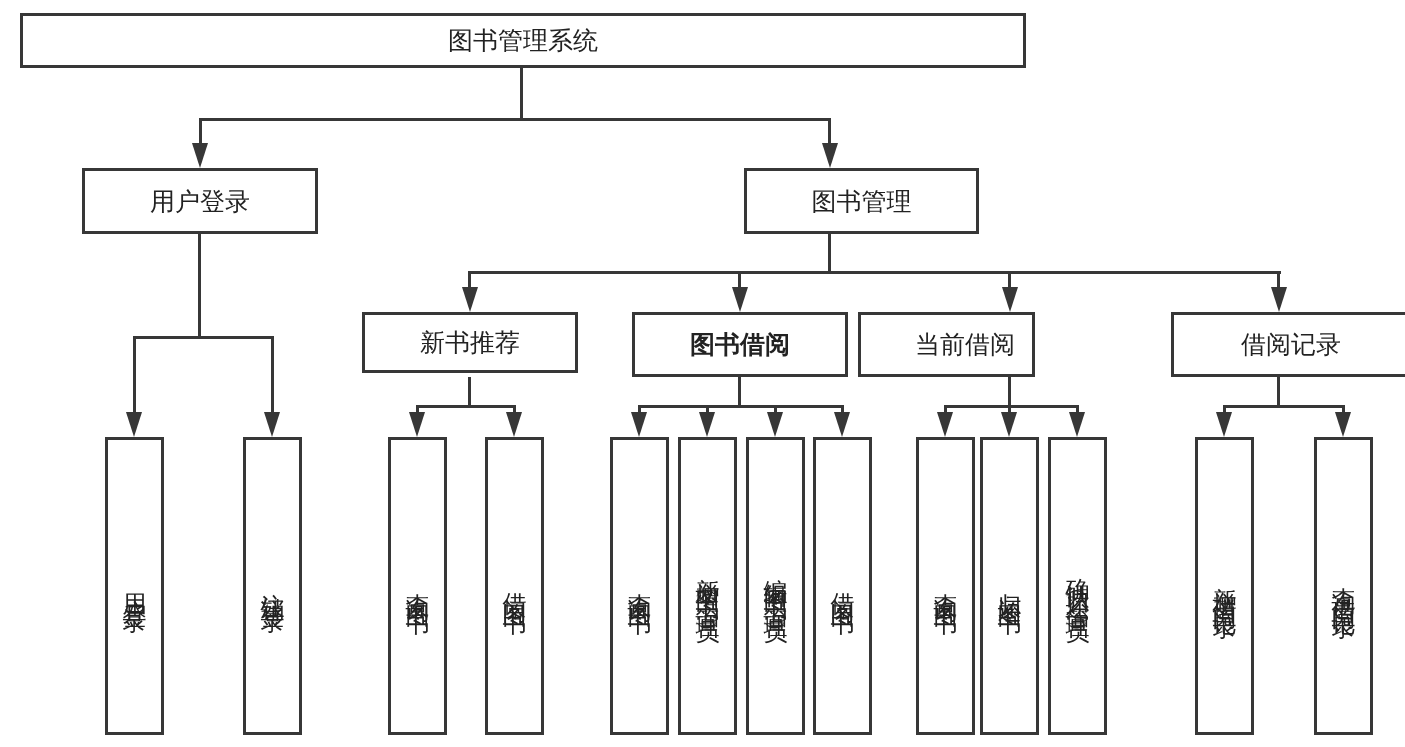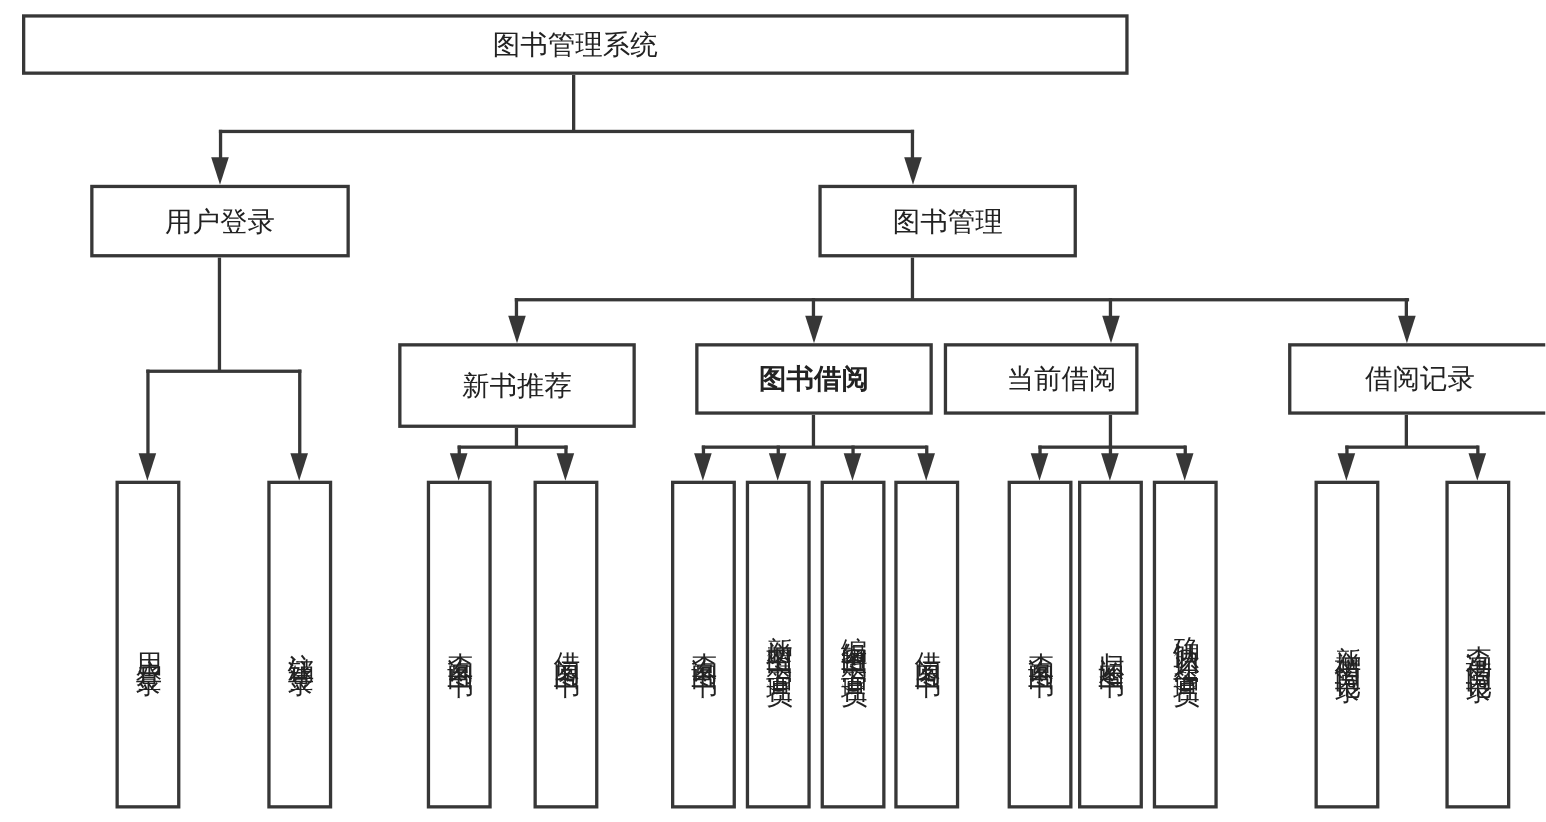--- a/index.html
+++ b/index.html
@@ -104,21 +104,21 @@
     <span class="label">图书管理系统</span>
   </div>
 
   <div class="box" style="left:82px;top:168px;width:236px;height:66px;">
     <span class="label">用户登录</span>
   </div>
   <div class="box" style="left:712px;top:168px;width:235px;height:66px;margin-left:32px;">
     <span class="label">图书管理</span>
   </div>
 
-  <div class="box" style="left:362px;top:312px;width:216px;height:77px;">
+  <div class="box" style="left:362px;top:312px;width:216px;height:61px;">
     <span class="label">新书推荐</span>
   </div>
   <div class="box" style="left:632px;top:312px;width:216px;height:65px;font-weight:bold;">
     <span class="label">图书借阅</span>
   </div>
   <div class="box" style="left:858px;top:312px;width:177px;height:65px;padding-left:37px;">
     <span class="label">当前借阅</span>
   </div>
   <div class="box" style="left:1171px;top:312px;width:240px;height:65px;">
     <span class="label">借阅记录</span>

